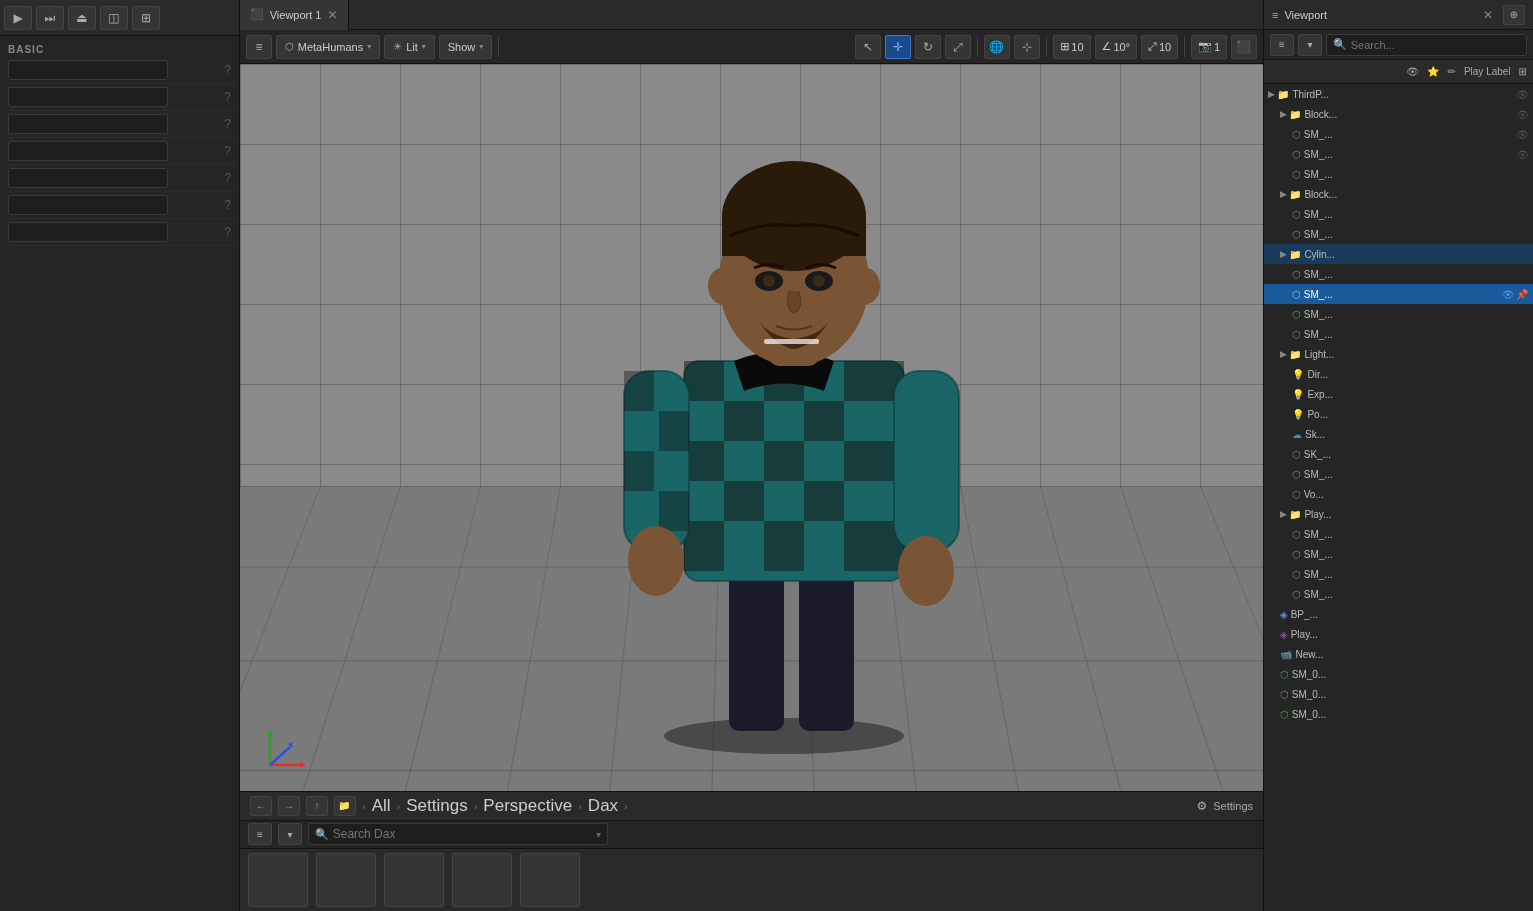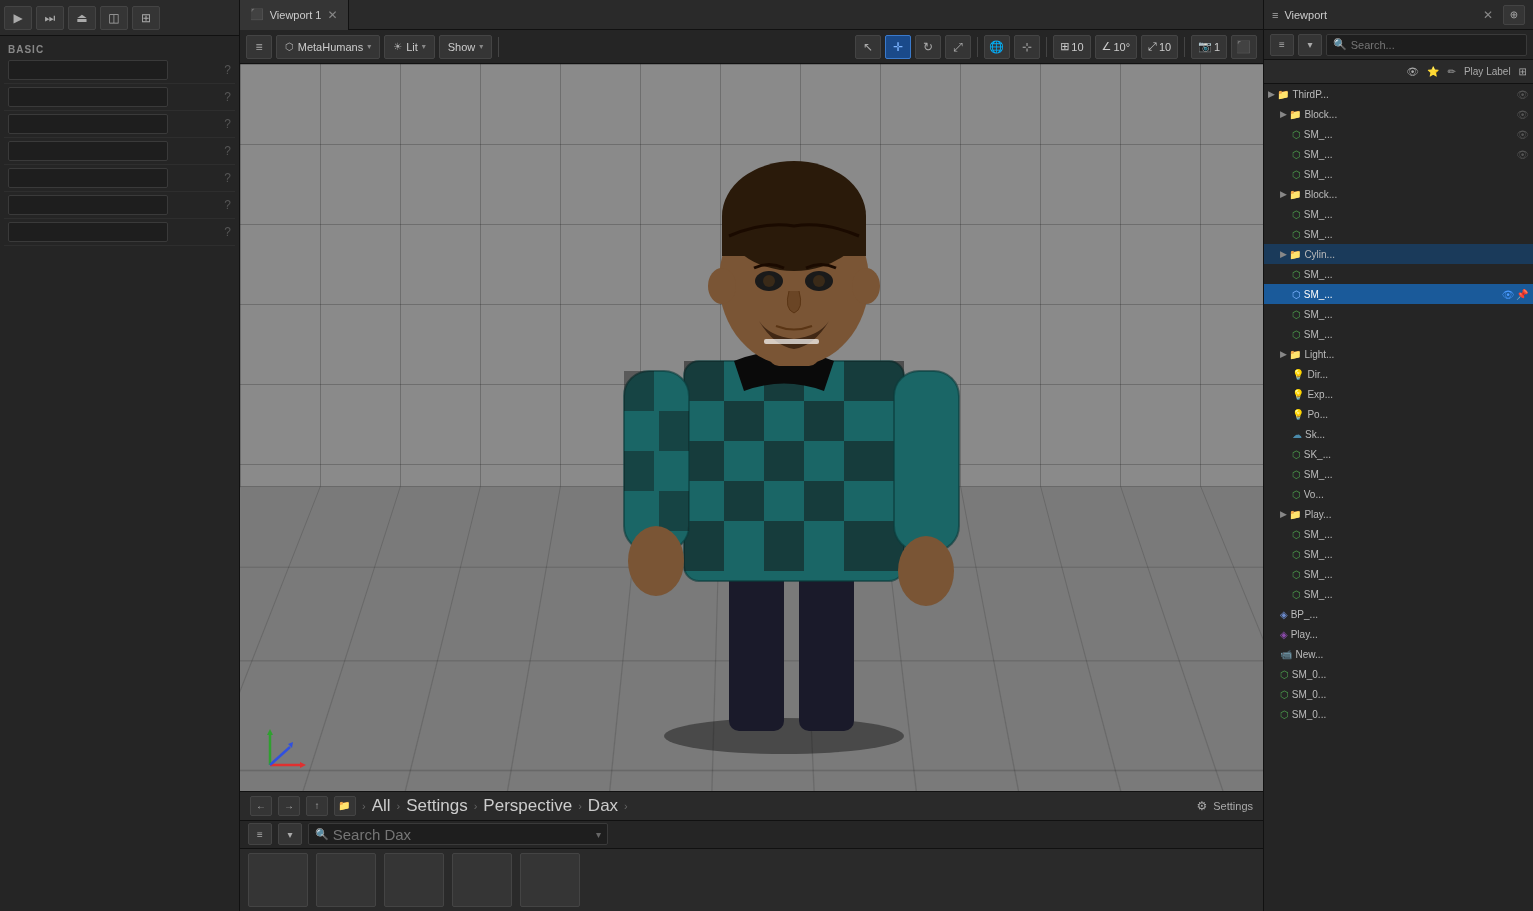--- a/index.html
+++ b/index.html
@@ -281,21 +281,21 @@
       height: 22px;
       gap: 4px;
       flex: 1;
       max-width: 300px;
     }
     .search-box input {
       background: transparent;
       border: none;
       outline: none;
       color: #bbb;
-      font-size: 15px;
+      font-size: 12px;
       flex: 1;
     }
 
     .bottom-content {
       flex: 1;
       background: #2a2a2a;
       display: flex;
       align-items: center;
       padding: 4px 8px;
       gap: 8px;

